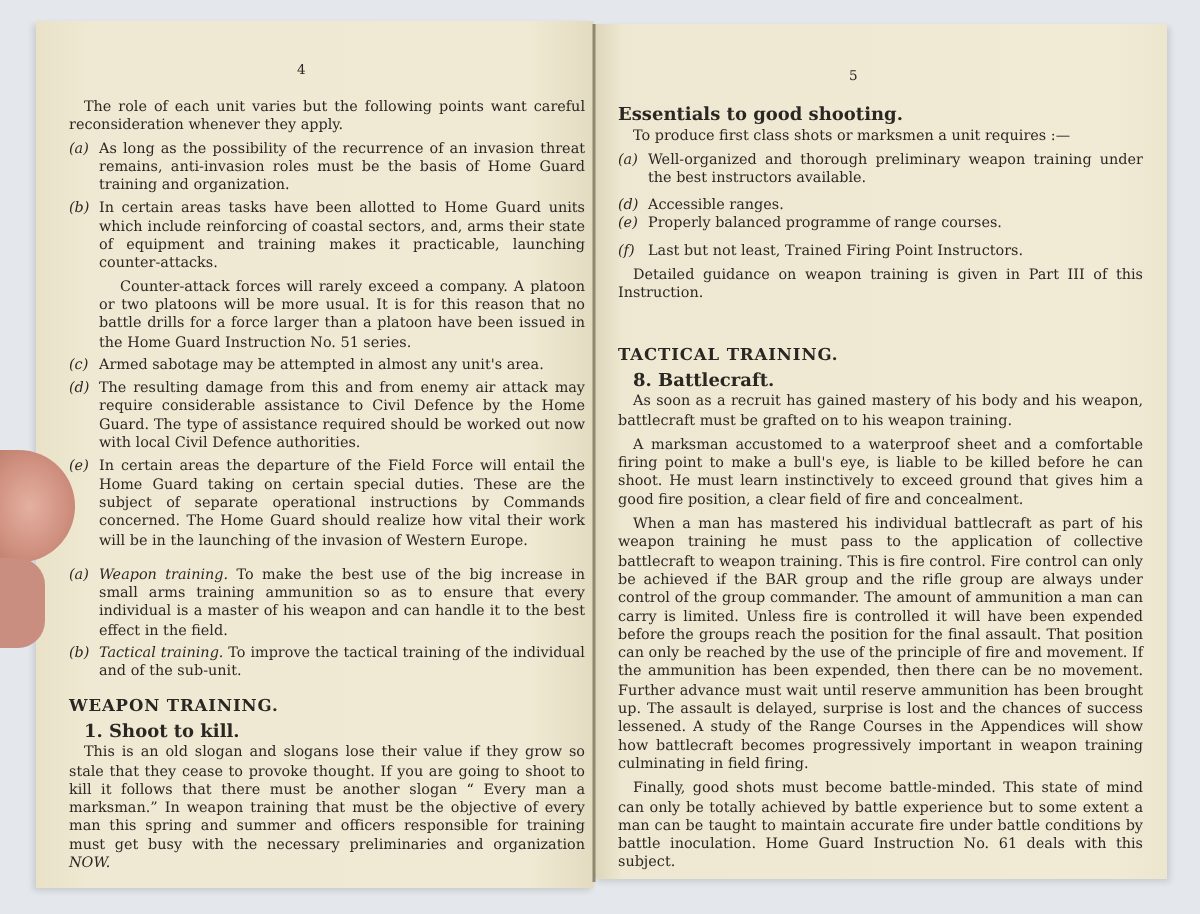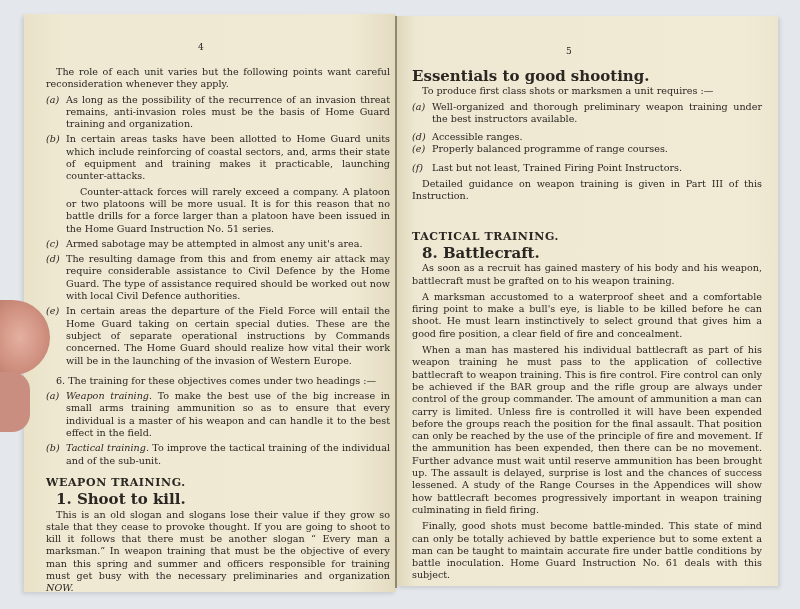--- a/index.html
+++ b/index.html
@@ -17,40 +17,39 @@
          background:radial-gradient(ellipse at 40% 50%,#e4b0a0 0%,#cf8f7f 60%,#b87868 100%);}
   .thumb2{position:absolute;left:0;top:372px;width:30px;height:60px;background:#c98e80;border-radius:0 18px 18px 0;}
   .txt{position:absolute;font-size:9.6px;line-height:12.3px;text-align:justify;}
   .pnum{position:absolute;font-size:9px;}
   p{margin:0;}
   .para{text-indent:10px;}
   .item{padding-left:20px;text-indent:-20px;margin-top:3px;}
   .item .lbl{display:inline-block;width:20px;text-indent:0;font-style:italic;}
   .indent{padding-left:20px;text-indent:14px;margin-top:3px;}
   h2{font-size:11px;margin:10px 0 4px 0;letter-spacing:.6px;font-weight:bold;}
-  h3{font-size:15px;margin:2px 0 3px 10px;font-weight:bold;}
+  h3{font-size:12px;margin:2px 0 3px 10px;font-weight:bold;}
   .gap{height:8px;}
   b{font-weight:normal;}
   i{font-style:italic;}
 </style>
 </head>
 <body>
 
 <div class="page left">
   <div class="pnum" style="left:174px;top:28px;">4</div>
   <div class="txt" style="left:22px;top:52px;width:344px;">
     <p class="para">The role of each unit varies but the following points want careful reconsideration whenever they apply.</p>
     <p class="item"><span class="lbl">(a)</span><span>As long as the possibility of the recurrence of an invasion threat remains, anti-invasion roles must be the basis of Home Guard training and organization.</span></p>
     <p class="item"><span class="lbl">(b)</span><span>In certain areas tasks have been allotted to Home Guard units which include reinforcing of coastal sectors, and, arms their state of equipment and training makes it practicable, launching counter-attacks.</span></p>
     <p class="indent">Counter-attack forces will rarely exceed a company. A platoon or two platoons will be more usual. It is for this reason that no battle drills for a force larger than a platoon have been issued in the Home Guard Instruction No. 51 series.</p>
     <p class="item"><span class="lbl">(c)</span><span>Armed sabotage may be attempted in almost any unit's area.</span></p>
     <p class="item"><span class="lbl">(d)</span><span>The resulting damage from this and from enemy air attack may require considerable assistance to Civil Defence by the Home Guard. The type of assistance required should be worked out now with local Civil Defence authorities.</span></p>
     <p class="item"><span class="lbl">(e)</span><span>In certain areas the departure of the Field Force will entail the Home Guard taking on certain special duties. These are the subject of separate operational instructions by Commands concerned. The Home Guard should realize how vital their work will be in the launching of the invasion of Western Europe.</span></p>
     <div class="gap"></div>
-    <p class="para">6. The training for these objectives comes under two headings :—</p>
     <p class="item"><span class="lbl">(a)</span><i>Weapon training.</i> <span>To make the best use of the big increase in small arms training ammunition so as to ensure that every individual is a master of his weapon and can handle it to the best effect in the field.</span></p>
     <p class="item"><span class="lbl">(b)</span><i>Tactical training.</i> <span>To improve the tactical training of the individual and of the sub-unit.</span></p>
     <h2>WEAPON TRAINING.</h2>
     <h3>1. Shoot to kill.</h3>
     <p class="para"><span>This is an old slogan and slogans lose their value if they grow so stale that they cease to provoke thought. If you are going to shoot to kill it follows that there must be another slogan “ Every man a marksman.” In weapon training that must be the objective of every man this spring and summer and officers responsible for training must get busy with the necessary preliminaries and organization</span> <i>NOW.</i></p>
   </div>
 </div>
 
 <div class="page right">
   <div class="pnum" style="left:170px;top:30px;">5</div>
@@ -59,21 +58,21 @@
     <p class="para">To produce first class shots or marksmen a unit requires :—</p>
     <p class="item"><span class="lbl">(a)</span><span>Well-organized and thorough preliminary weapon training under the best instructors available.</span></p>
     <p class="item" style="margin-top:6px"><span class="lbl">(d)</span><span>Accessible ranges.</span></p>
     <p class="item" style="margin-top:0"><span class="lbl">(e)</span><span>Properly balanced programme of range courses.</span></p>
     <p class="item" style="margin-top:6px"><span class="lbl">(f)</span><span>Last but not least, Trained Firing Point Instructors.</span></p>
     <p class="para" style="margin-top:4px"><b>Detailed guidance on weapon training</b> <span>is given in Part III of this Instruction.</span></p>
     <div style="height:18px"></div>
     <h2>TACTICAL TRAINING.</h2>
     <h3>8. Battlecraft.</h3>
     <p class="para">As soon as a recruit has gained mastery of his body and his weapon, battlecraft must be grafted on to his weapon training.</p>
-    <p class="para" style="margin-top:4px">A marksman accustomed to a waterproof sheet and a comfortable firing point to make a bull's eye, is liable to be killed before he can shoot. He must learn instinctively to select ground that gives him a good fire position, a clear field of fire and concealment.</p>
+    <p class="para" style="margin-top:4px">A marksman accustomed to a waterproof sheet and a comfortable firing point to make a bull's eye, is liable to be killed before he can shoot. He must learn instinctively to exceed ground that gives him a good fire position, a clear field of fire and concealment.</p>
     <p class="para" style="margin-top:4px">When a man has mastered his individual battlecraft as part of his weapon training he must pass to the application of collective battlecraft to weapon training. This is fire control. Fire control can only be achieved if the BAR group and the rifle group are always under control of the group commander. The amount of ammunition a man can carry is limited. Unless fire is controlled it will have been expended before the groups reach the position for the final assault. That position can only be reached by the use of the principle of fire and movement. If the ammunition has been expended, then there can be no movement. Further advance must wait until reserve ammunition has been brought up. The assault is delayed, surprise is lost and the chances of success lessened. A study of the Range Courses in the Appendices will show how battlecraft becomes progressively important in weapon training culminating in field firing.</p>
     <p class="para" style="margin-top:4px">Finally, good shots must become battle-minded. This state of mind can only be totally achieved by battle experience but to some extent a man can be taught to maintain accurate fire under battle conditions by battle inoculation. Home Guard Instruction No. 61 deals with this subject.</p>
   </div>
 </div>
 
 <div class="gutter"></div>
 <div class="thumb"></div>
 <div class="thumb2"></div>
 
 </body></html>

